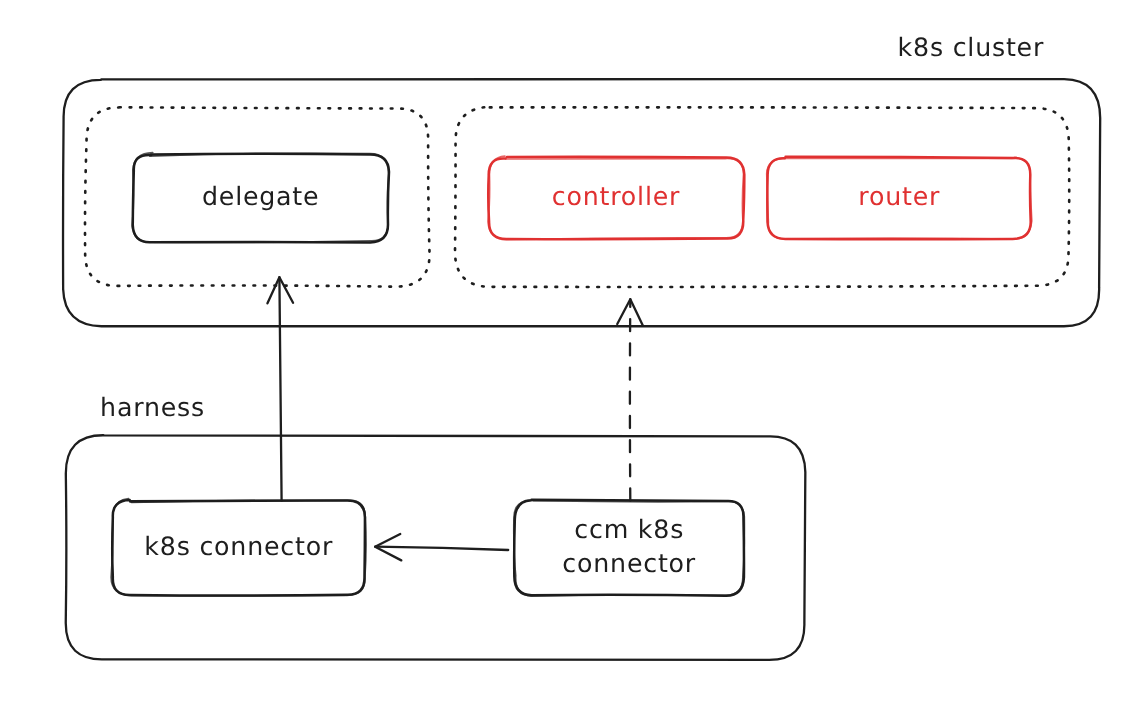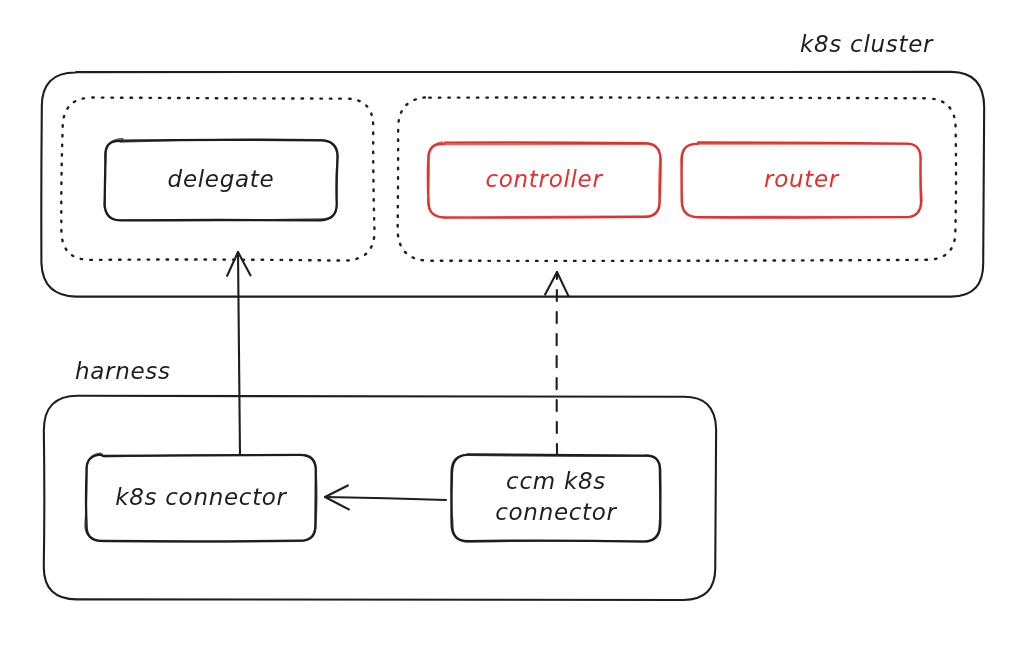--- a/index.html
+++ b/index.html
@@ -9,25 +9,24 @@
   }
   body {
     width: 1020px;
     height: 648px;
     font-family: "DejaVu Sans", "Liberation Sans", sans-serif;
     overflow: hidden;
     position: relative;
   }
   #diagram-root {
     position: absolute;
-    left: 0;
+    left: 16px;
     top: 0;
     width: 972px;
     height: 648px;
-    font-style: italic;
   }
   svg.canvas {
     display: block;
     width: 1020px;
     height: 648px;
   }
   .sketch-stroke {
     fill: none;
     stroke-linecap: round;
     stroke-linejoin: round;

